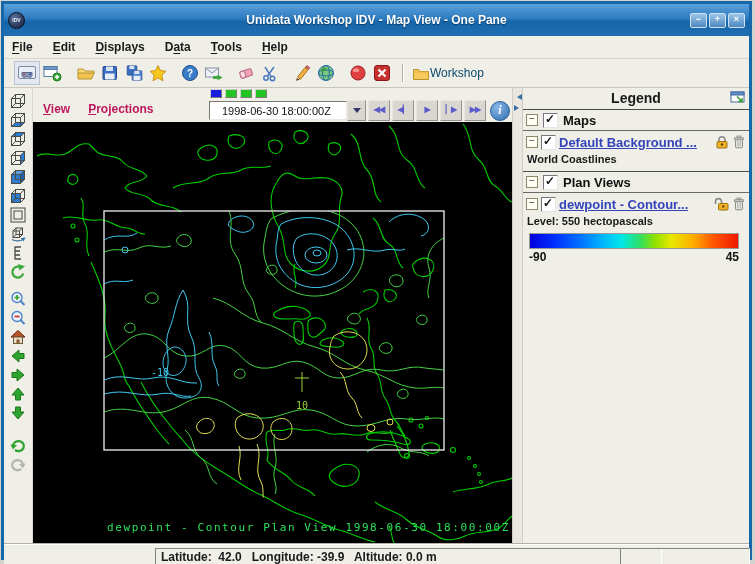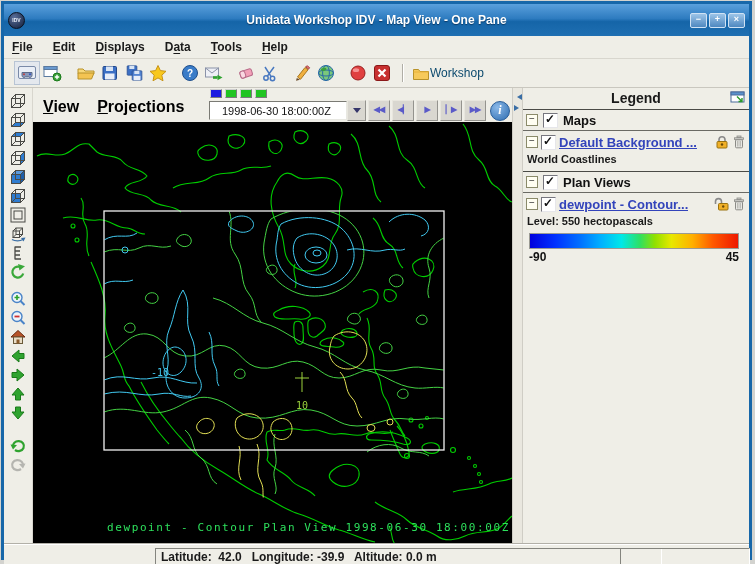--- a/index.html
+++ b/index.html
@@ -26,21 +26,21 @@
   .tsep{width:1px;height:18px;background:#b0aea6;border-right:1px solid #fff;margin:0 8px;}
   .workshop{display:flex;align-items:center;font-size:12px;font-weight:normal;color:#0c4a6e;}
   
   .content{display:flex;height:456px;}
   .rail{width:28px;background:#efeee7;border-right:1px solid #d8d6ce;display:flex;flex-direction:column;align-items:center;padding-top:3px;}
   .rail-btn{width:22px;height:19px;display:flex;align-items:center;justify-content:center;cursor:default;}
   .railgapA{margin-top:8px;} .railgapB{margin-top:13px;}
   .center{width:479px;display:flex;flex-direction:column;background:#efeee7;}
   .topbar{height:34px;position:relative;}
   .vmenus{position:absolute;left:10px;bottom:6px;display:flex;gap:18px;}
-  .vmenu{font-size:16px;font-weight:bold;color:#000000;cursor:default;}
+  .vmenu{font-size:12px;font-weight:bold;color:#be185d;cursor:default;}
   .timeblock{position:absolute;right:2px;top:1px;}
   .steps{display:flex;gap:3px;margin-left:1px;margin-bottom:2px;}
   .step{width:10px;height:7px;border:1px outset #cfcfcf;}
   .timerow{display:flex;align-items:center;}
   .combo{width:124px;height:17px;background:#fff;border:1px solid;border-color:#7a7a74 #e8e8e2 #e8e8e2 #7a7a74;font-size:11px;color:#111;display:flex;align-items:center;padding-left:12px;white-space:nowrap;overflow:hidden;}
   .combo-arrow{width:17px;height:19px;background:#d9d7d0;border:1px outset #e8e6de;display:flex;align-items:center;justify-content:center;}
   .combo-arrow::after{content:"";border:4px solid transparent;border-top:5px solid #35356a;margin-top:4px;}
   .navbtn{width:20px;height:19px;margin-left:2px;background:#d9d7d0;border:1px outset #e8e6de;color:#5a5ac8;font-size:8px;text-align:center;line-height:17px;font-weight:bold;letter-spacing:-1px;overflow:hidden;}
   .nb-begin::after{content:"\25c0\25c0";}
   .nb-back::after{content:"\25c0\258f";}

